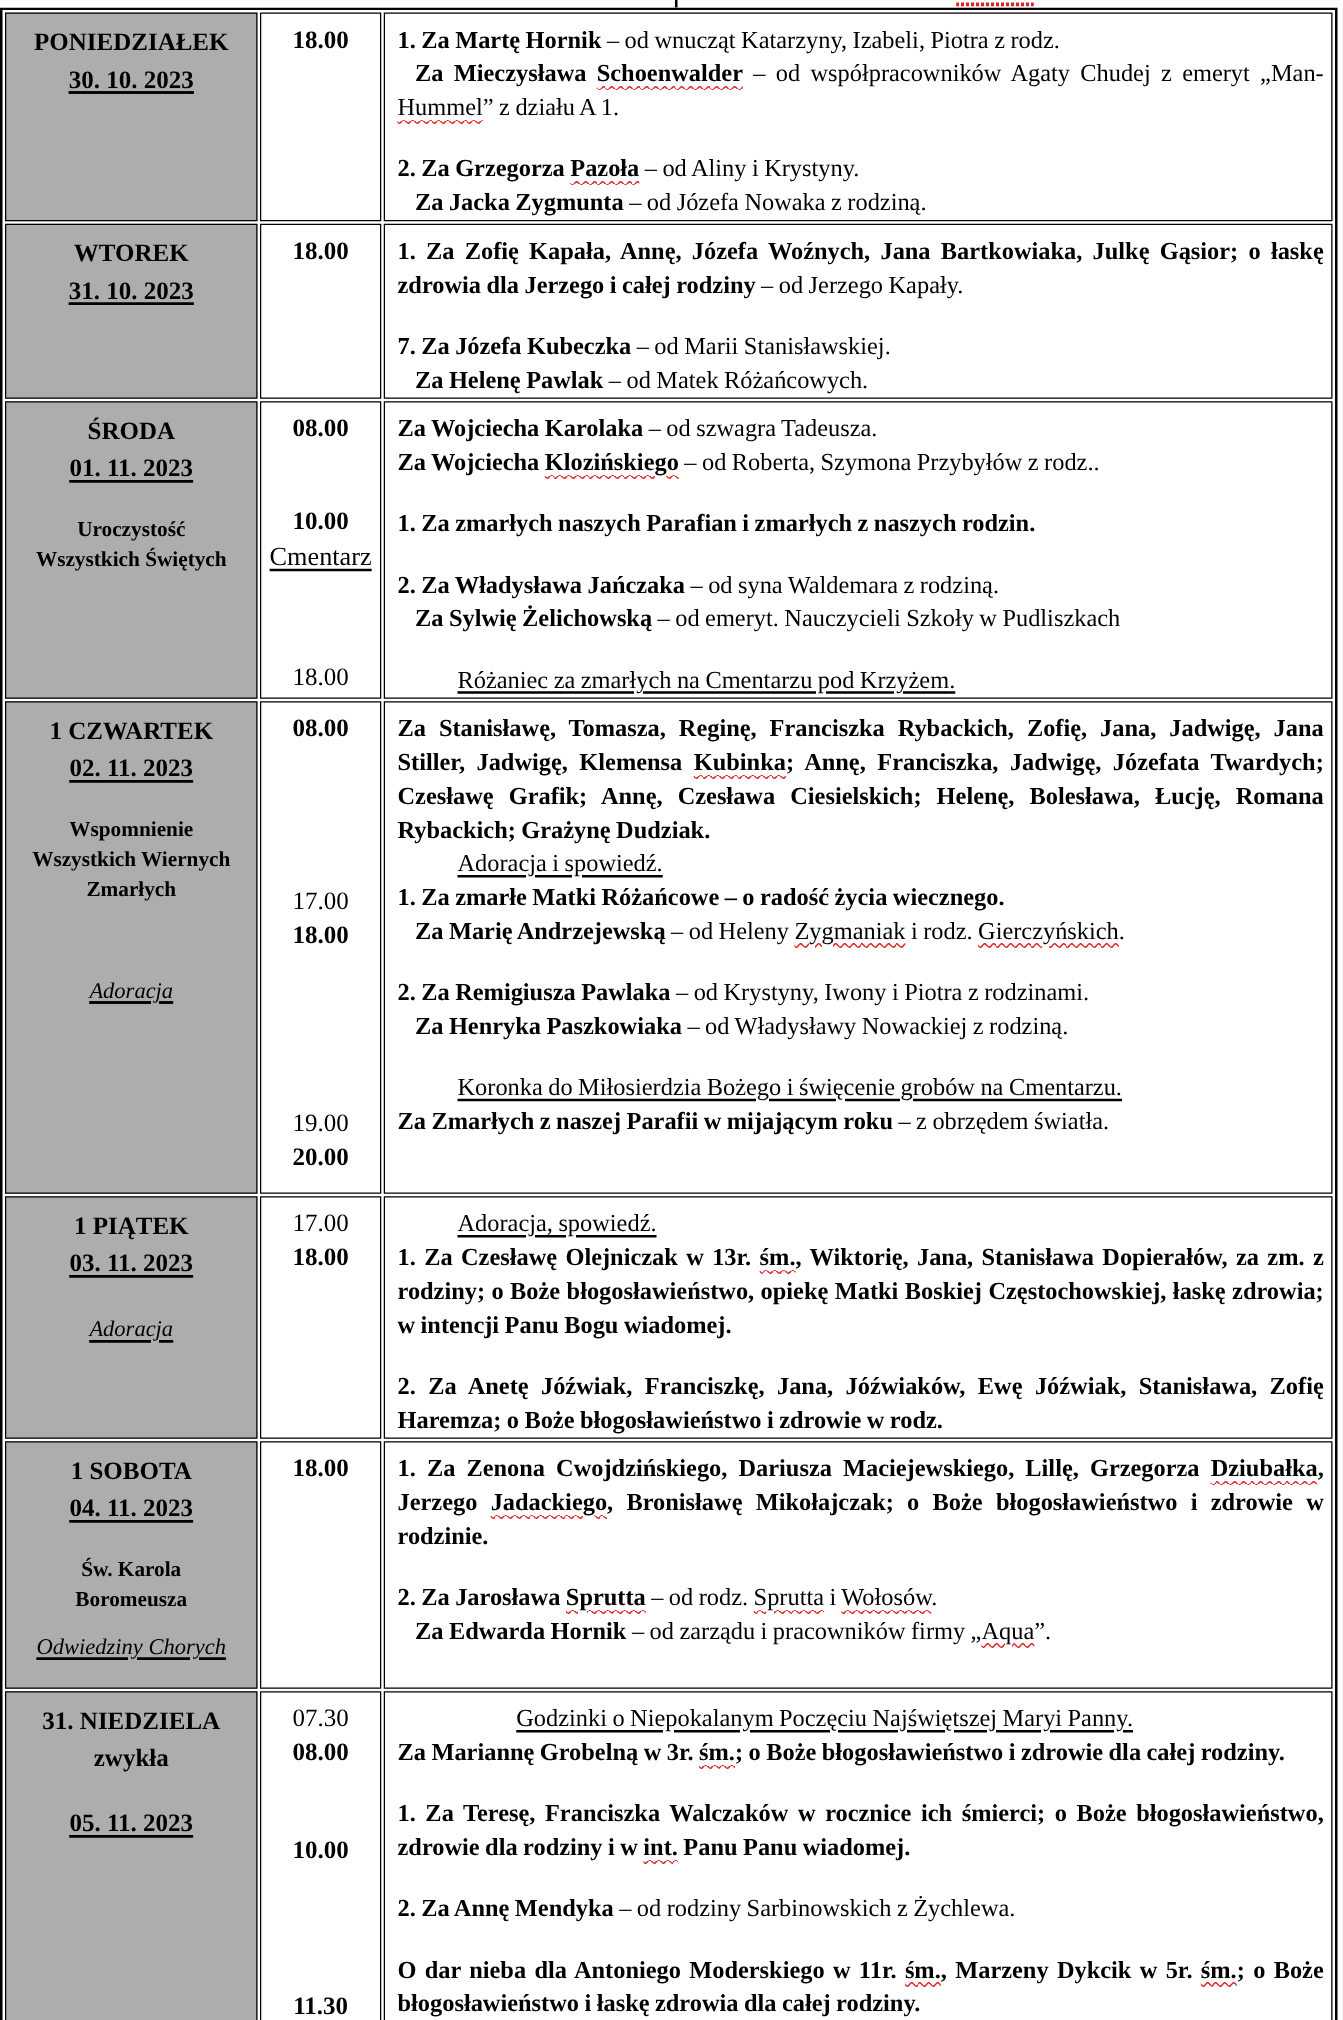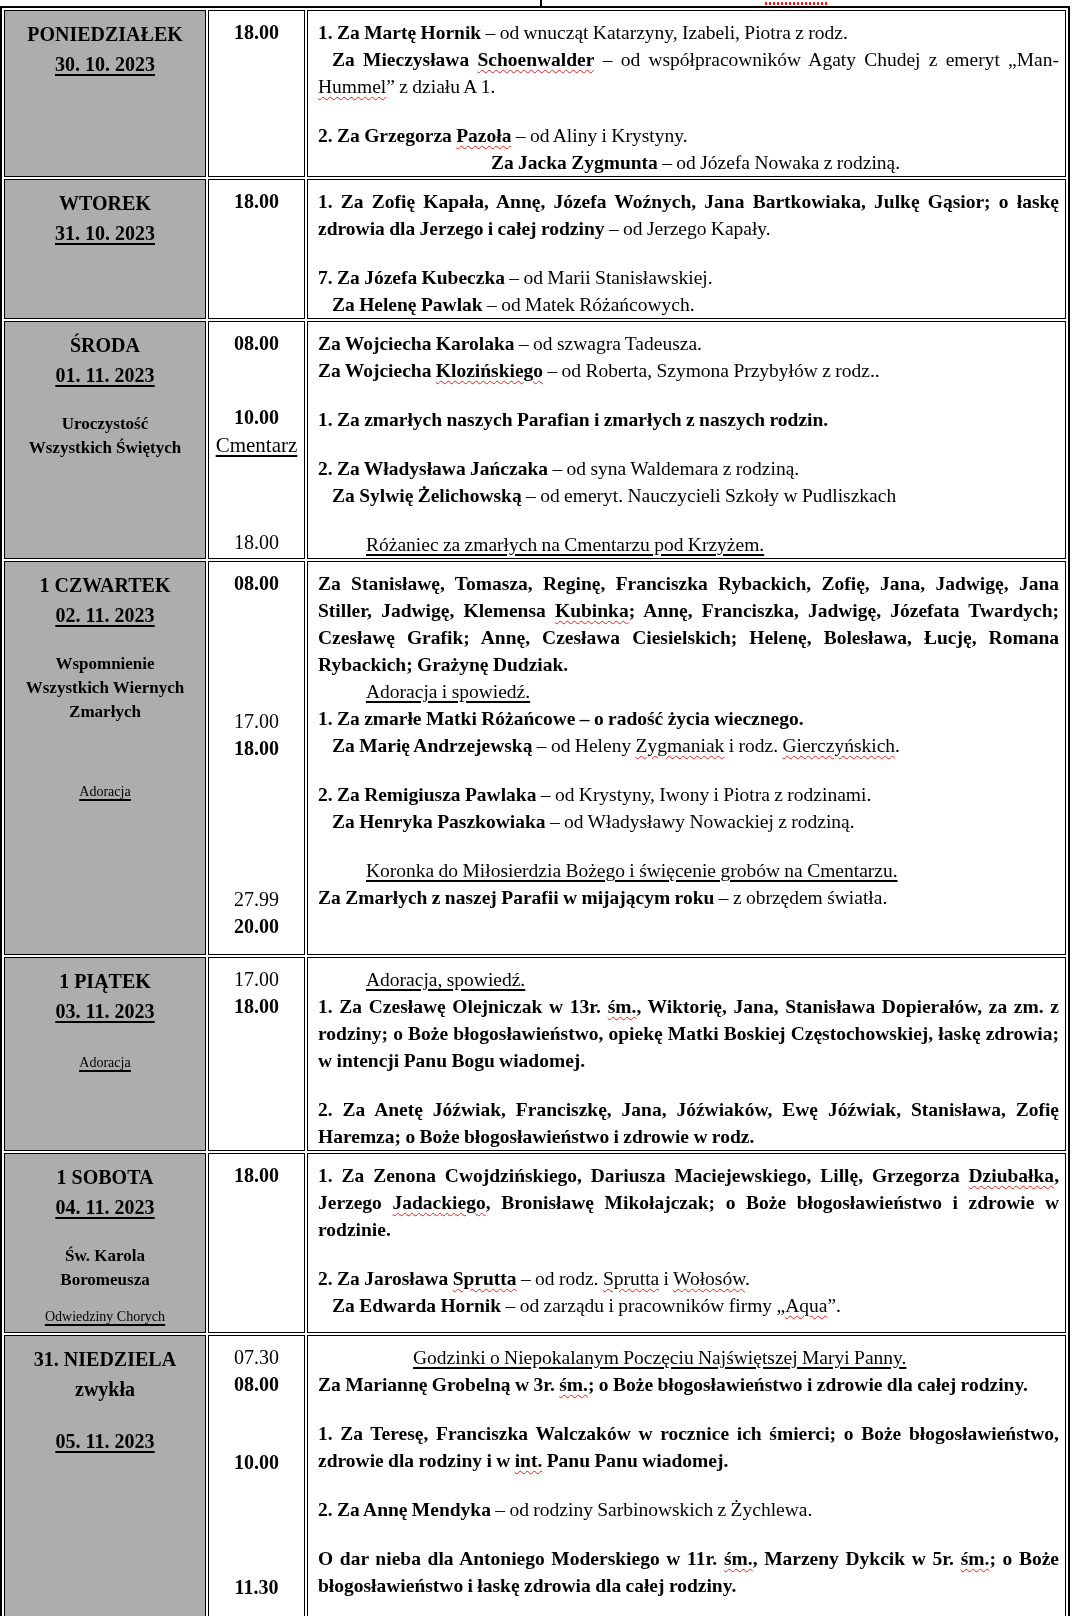--- a/index.html
+++ b/index.html
@@ -12,27 +12,27 @@
   
   .top-remnant{position:relative;height:6px;background:#fff;}
   .top-remnant .vline{position:absolute;left:540px;top:0;width:2px;height:6px;background:#000;}
   .top-remnant .wav{position:absolute;left:765px;top:2px;width:62px;height:3px;
     background:repeating-linear-gradient(90deg,#d22 0 2px,transparent 2px 4px);}
   table.sched{border-collapse:separate;border-spacing:2px;border:2px solid #000;
     width:1070px;table-layout:fixed;background:#fff;margin:0;}
   col.c-day{width:202px}
   col.c-time{width:97px}
   col.c-text{width:auto}
-  td{border:1.5px solid #000;vertical-align:top;padding:0;overflow:hidden;box-sizing:border-box;}
+  td{border:1.5px solid #000;vertical-align:top;padding:18px;overflow:hidden;box-sizing:border-box;}
   td.day-td{background:#adadad;text-align:center;padding-top:8px;}
   td.time-td{position:relative;background:#fff;}
   td.text-td{background:#fff;padding:8px 6px 0 10px;}
   .day-line{font-size:20px;line-height:30px;font-weight:bold;}
   .day-line.small{font-size:17px;line-height:24px;}
-  .day-line.reg{font-weight:normal;font-size:14px;}
+  .day-line.reg{font-weight:normal;font-size:18px;font-style:italic;}
   .time{position:absolute;left:0;width:100%;text-align:center;font-size:20px;line-height:26px;}
   .time.b{font-weight:bold;}
   .time.small{font-size:21px;}
   .para{font-size:19.5px;line-height:27px;margin:0;text-align:left;word-spacing:-0.5px;}
   .para.j{text-align:justify;}
   .b{font-weight:bold;}
   .u{text-decoration:underline;text-decoration-thickness:1.5px;text-underline-offset:3px;}
   .w{text-decoration-line:underline;text-decoration-style:wavy;text-decoration-color:#d22;
      text-decoration-thickness:1px;text-underline-offset:3px;}
   .bw{font-weight:bold;text-decoration-line:underline;text-decoration-style:wavy;
@@ -58,21 +58,21 @@
             <div class="day-line"><span>PONIEDZIAŁEK</span></div>
             <div class="day-line u"><span class="u">30. 10. 2023</span></div>
           </td>
           <td class="time-td">
             <div class="time b" style="top: 8px;"><span>18.00</span></div>
           </td>
           <td class="text-td">
             <div class="para"><span class="b">1. Za Martę Hornik</span><span> – od wnucząt Katarzyny, Izabeli, Piotra z rodz.</span></div>
             <div class="para j" style="text-indent: 14px;"><span class="b">Za Mieczysława </span><span class="bw">Schoenwalder</span><span> – od współpracowników Agaty Chudej z emeryt „Man-</span><span class="w">Hummel</span><span>” z działu A 1.</span></div>
             <div class="para" style="margin-top: 22px;"><span class="b">2. Za Grzegorza </span><span class="bw">Pazoła</span><span> – od Aliny i Krystyny.</span></div>
-            <div class="para" style="text-indent: 14px; text-align: center;"><span class="b">Za Jacka Zygmunta</span><span> – od Józefa Nowaka z rodziną.</span></div>
+            <div class="para" style="text-indent: 14px;"><span class="b">Za Jacka Zygmunta</span><span> – od Józefa Nowaka z rodziną.</span></div>
           </td>
         </tr>
         <tr>
           <td class="day-td" style="height: 134px;">
             <div class="day-line"><span>WTOREK</span></div>
             <div class="day-line u"><span class="u">31. 10. 2023</span></div>
           </td>
           <td class="time-td">
             <div class="time b" style="top: 8px;"><span>18.00</span></div>
           </td>
@@ -110,21 +110,21 @@
             <div class="day-line u"><span class="u">02. 11. 2023</span></div>
             <div class="day-line small" style="margin-top: 22px;"><span>Wspomnienie</span></div>
             <div class="day-line small"><span>Wszystkich Wiernych</span></div>
             <div class="day-line small"><span>Zmarłych</span></div>
             <div class="day-line reg u" style="font-weight: normal; margin-top: 53px;"><span class="u">Adoracja</span></div>
           </td>
           <td class="time-td">
             <div class="time b" style="top: 8px;"><span>08.00</span></div>
             <div class="time" style="top: 146px;"><span>17.00</span></div>
             <div class="time b" style="top: 173px;"><span>18.00</span></div>
-            <div class="time" style="top: 324px;"><span>27.99</span></div>
+            <div class="time" style="top: 324px;"><span>19.00</span></div>
             <div class="time b" style="top: 351px;"><span>20.00</span></div>
           </td>
           <td class="text-td">
             <div class="para j"><span class="b">Za Stanisławę, Tomasza, Reginę, Franciszka Rybackich, Zofię, Jana, Jadwigę, Jana Stiller, Jadwigę, Klemensa </span><span class="bw">Kubinka</span><span class="b">; Annę, Franciszka, Jadwigę, Józefata Twardych; Czesławę Grafik; Annę, Czesława Ciesielskich; Helenę, Bolesława, Łucję, Romana Rybackich; Grażynę Dudziak.</span></div>
             <div class="para" style="text-indent: 48px;"><span class="u">Adoracja i spowiedź.</span></div>
             <div class="para"><span class="b">1. Za zmarłe Matki Różańcowe – o radość życia wiecznego.</span></div>
             <div class="para" style="text-indent: 14px;"><span class="b">Za Marię Andrzejewską</span><span> – od Heleny </span><span class="w">Zygmaniak</span><span> i rodz. </span><span class="w">Gierczyńskich</span><span>.</span></div>
             <div class="para" style="margin-top: 22px;"><span class="b">2. Za Remigiusza Pawlaka</span><span> – od Krystyny, Iwony i Piotra z rodzinami.</span></div>
             <div class="para" style="text-indent: 14px;"><span class="b">Za Henryka Paszkowiaka</span><span> – od Władysławy Nowackiej z rodziną.</span></div>
             <div class="para" style="margin-top: 22px; text-indent: 48px;"><span class="u">Koronka do Miłosierdzia Bożego i święcenie grobów na Cmentarzu.</span></div>

